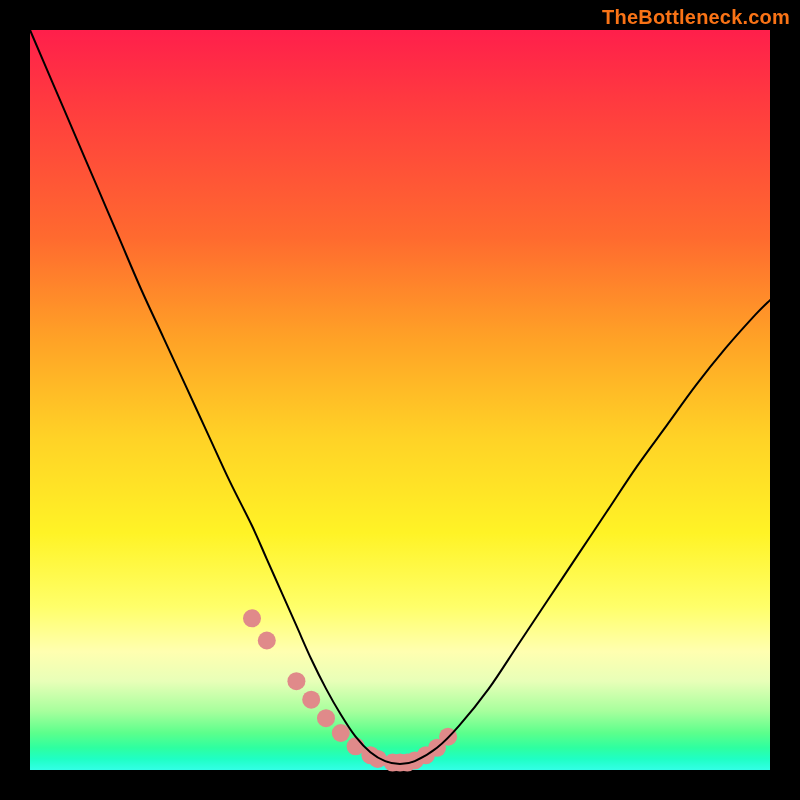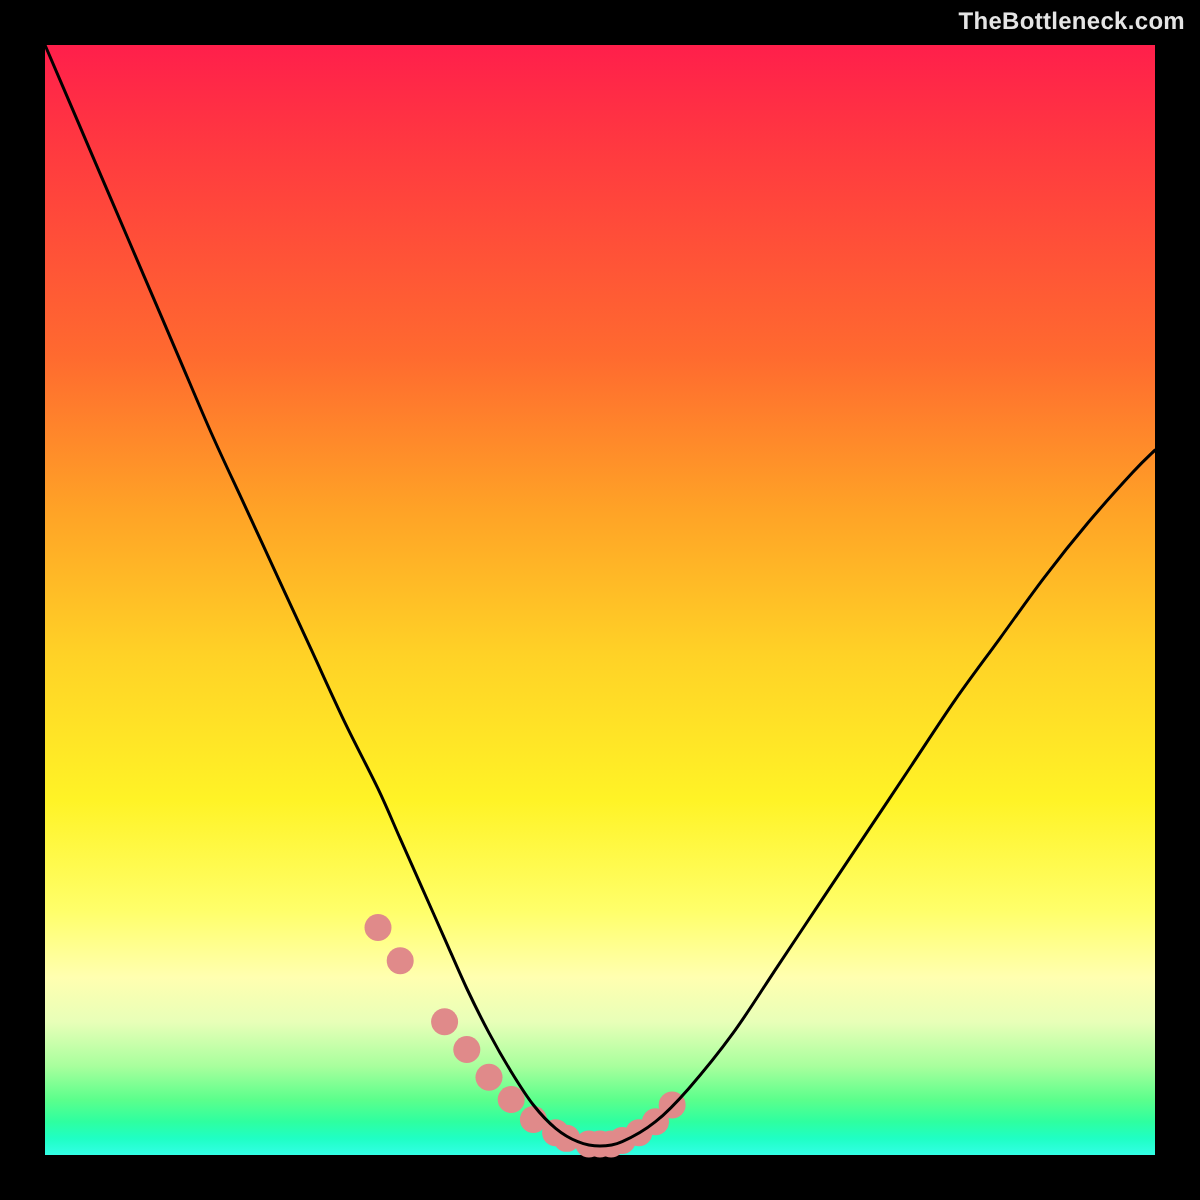--- a/index.html
+++ b/index.html
@@ -31,23 +31,23 @@
       #2effa0 97%,
       #1fffc4 98.5%,
       #33ffe6 100%
     );
   }
   .watermark {
     position: absolute;
     top: 6px;
     right: 10px;
     font-family: Arial, Helvetica, sans-serif;
-    font-size: 16px;
+    font-size: 20px;
     font-weight: 600;
-    color: #e5e5e5;
+    color: #f97316;
     letter-spacing: 0.2px;
     z-index: 50;
   }
   svg.curve {
     position: absolute;
     left: 0;
     top: 0;
     width: 740px;
     height: 740px;
     overflow: visible;

